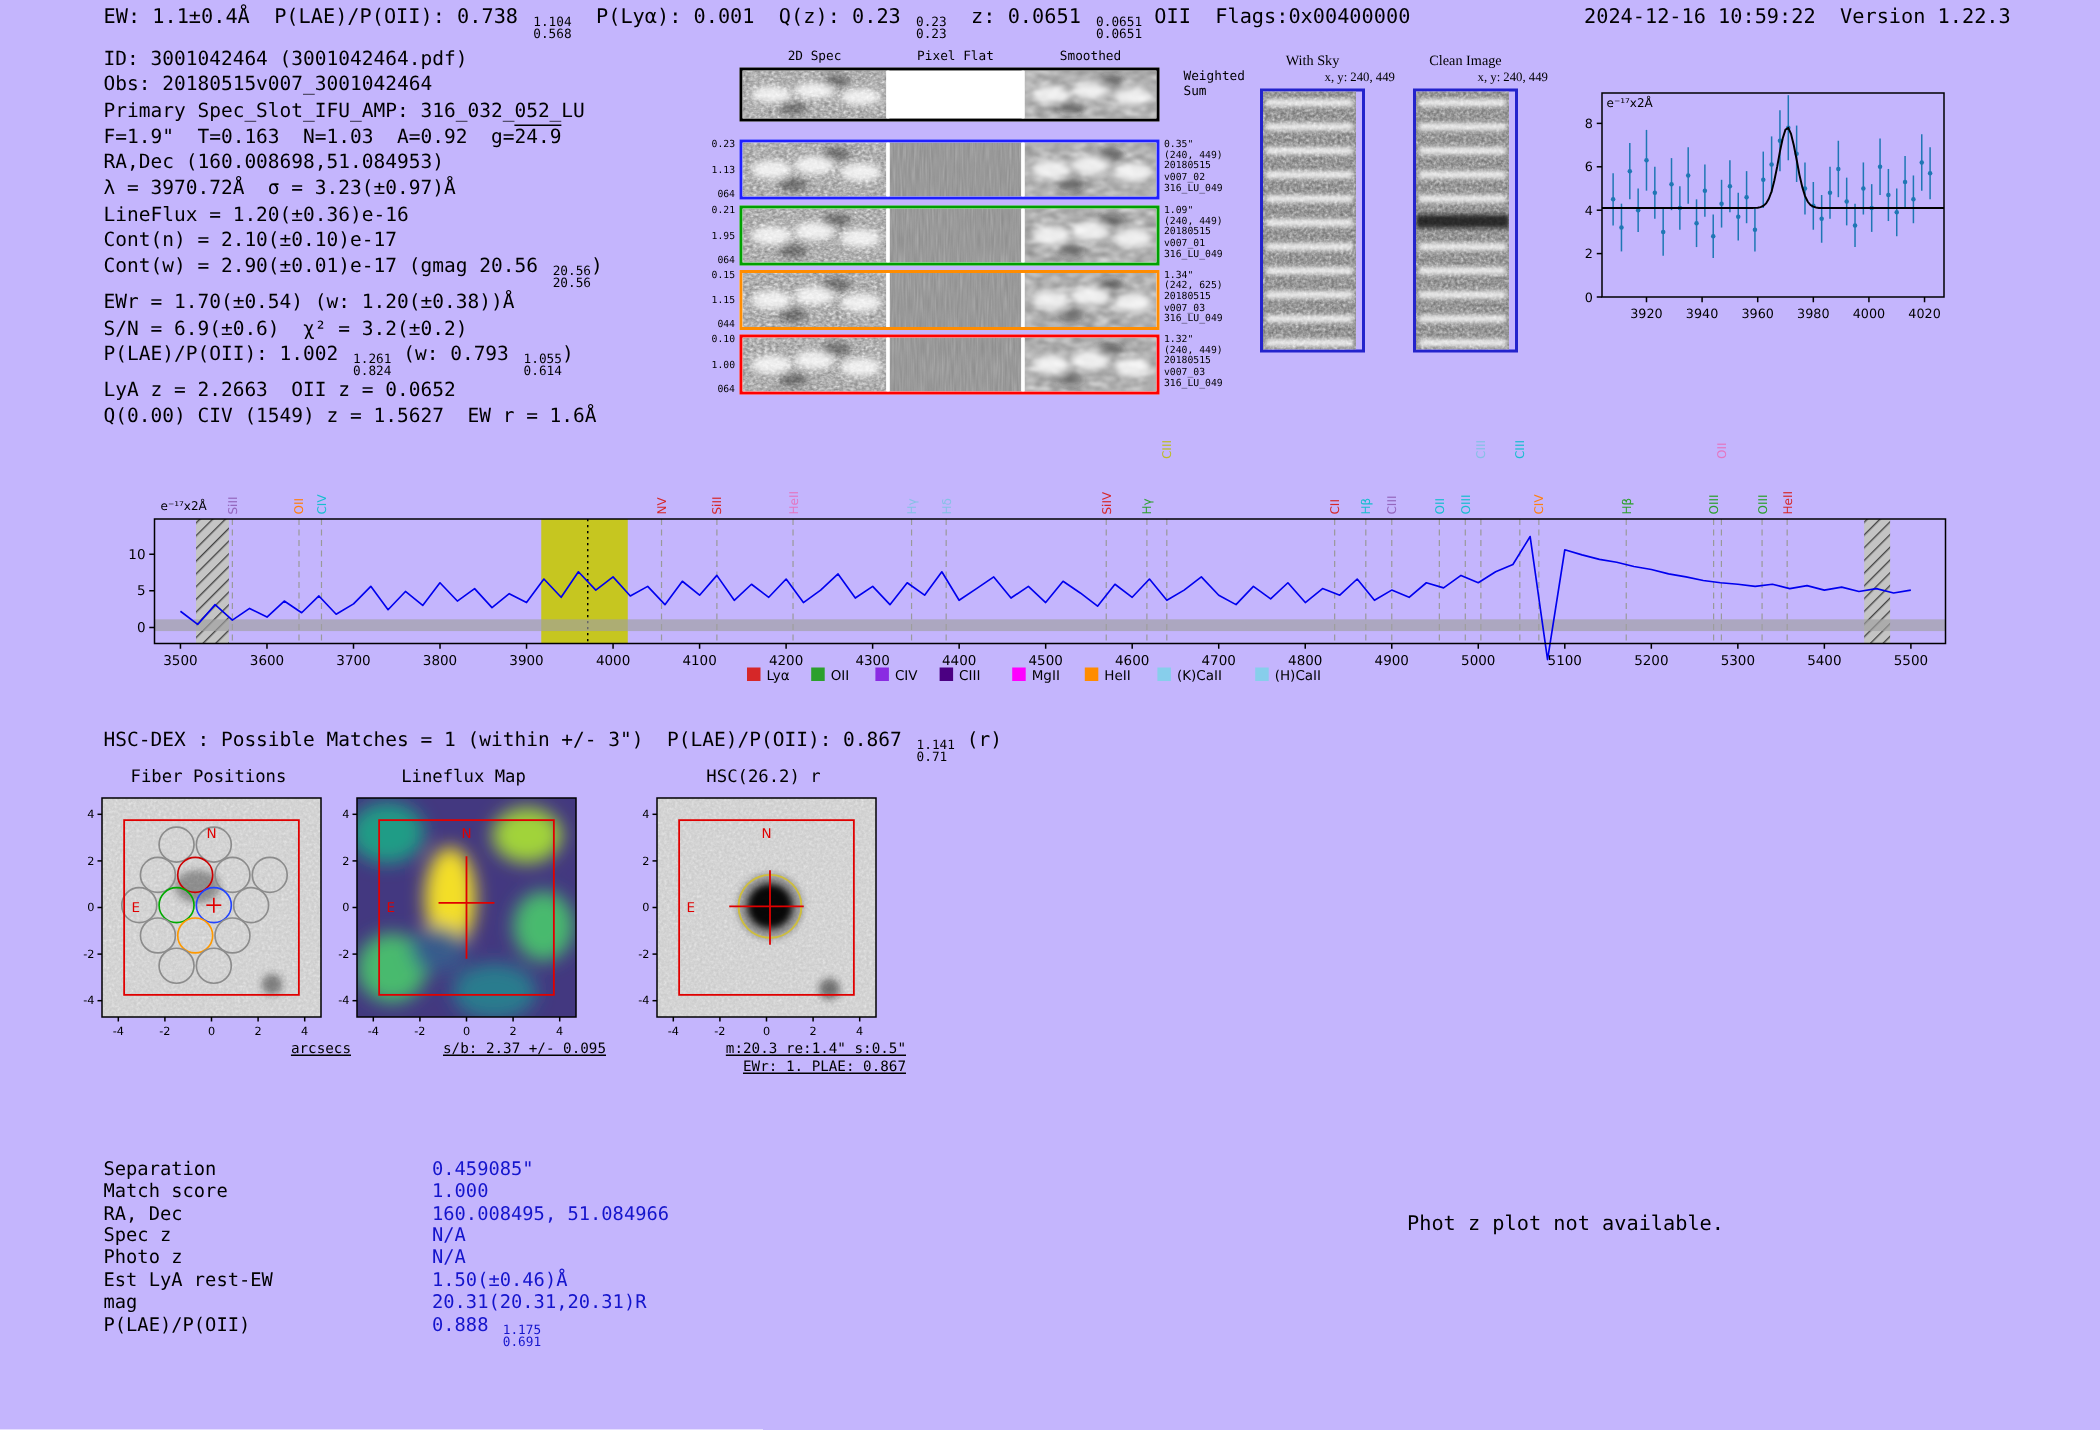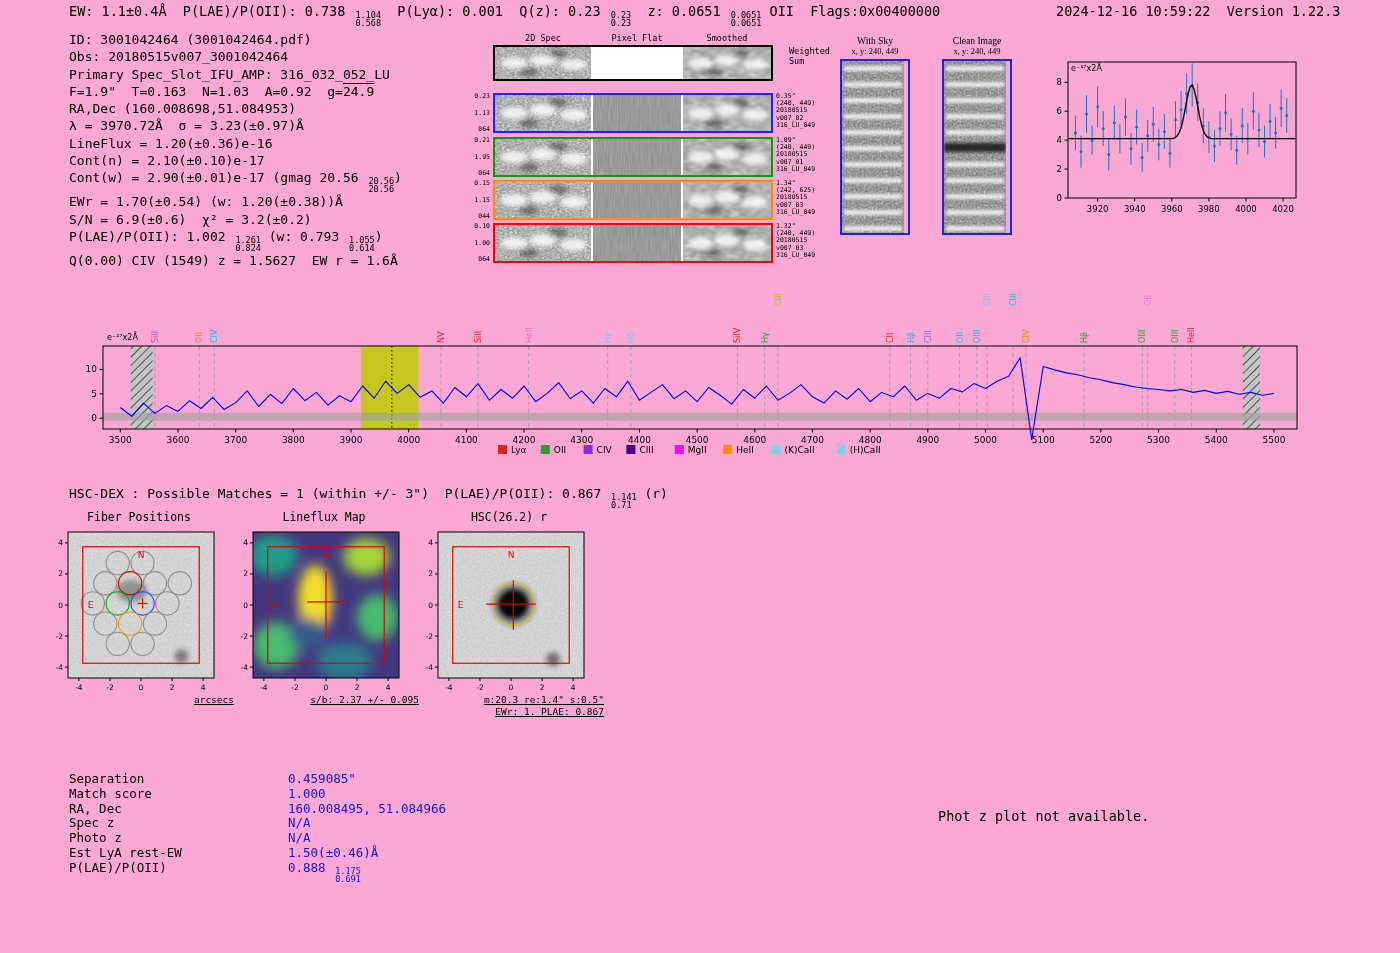--- a/index.html
+++ b/index.html
@@ -1,16 +1,16 @@
 <!DOCTYPE html>
 <html><head>
 <meta charset="utf-8">
 <style>
   html,body{margin:0;padding:0;background:#fff;}
-  #page{position:relative;width:1400px;height:953px;background:#f9a8d4;color:#000;
+  #page{position:relative;width:1400px;height:953px;background:#c4b5fd;color:#000;
         font-family:"DejaVu Sans Mono",monospace;overflow:hidden;}
   .abs{position:absolute;}
   .pre{white-space:pre;}
   .frac{display:inline-flex;flex-direction:column;vertical-align:-2px;font-size:8.5px;line-height:8px;margin-left:2px;}
   .ovl{text-decoration:overline;}
   #header-left{left:69px;top:3px;font-size:13.5px;}
   #header-right{left:1056px;top:3px;font-size:13.5px;}
   #info-block{left:69px;top:31px;font-size:13px;line-height:17.3px;}
   
   #spec2d{left:440px;top:30px;width:360px;height:240px;margin-left:27px;}
@@ -19,21 +19,21 @@
   .sll{width:26px;display:flex;flex-direction:column;justify-content:space-between;
        font-size:6.5px;line-height:7px;text-align:right;padding-right:3px;box-sizing:border-box;}
   .sbox{display:flex;border:2px solid #000;background:#fff;}
   .sseg{overflow:hidden;}
   .sgap{width:2px;background:#fff;}
   .srl{width:56px;font-size:6.5px;line-height:7.2px;padding-left:3px;}
   .srl-big{width:56px;font-size:8.5px;line-height:9.5px;padding-left:16px;padding-top:2px;}
   
   .skycol{position:absolute;width:110px;text-align:center;font-family:Liberation Serif, serif;}
   .skytitle{font-size:9.5px;}
-  .skycoords{font-size:8.5px;margin-bottom:3px;}
+  .skycoords{font-size:8.5px;margin-bottom:3px;text-align:right;}
   .skystrip{margin:0 auto;width:66px;border:2px solid #2323cc;font-size:0;line-height:0;}
   
   .panel{position:absolute;width:190px;top:510px;}
   .ptitle{text-align:center;font-size:11.5px;height:18px;}
   .pxlabel{text-align:right;font-size:9.5px;line-height:12px;text-decoration:underline;}
   
   #mtable{left:69px;top:772px;font-size:12.5px;line-height:14.8px;}
   .mrow{display:flex;}
   .mlabel{width:219px;}
   .mvalue{color:#1414cc;white-space:pre;}
@@ -55,20 +55,21 @@
       <div class="pre">Primary Spec_Slot_IFU_AMP: 316_032_052_LU</div>
       <div class="pre">F=1.9"  T=0.163  N=1.03  A=0.92  g=<span class="ovl">24.9</span></div>
       <div class="pre">RA,Dec (160.008698,51.084953)</div>
       <div class="pre">λ = 3970.72Å  σ = 3.23(±0.97)Å</div>
       <div class="pre">LineFlux = 1.20(±0.36)e-16</div>
       <div class="pre">Cont(n) = 2.10(±0.10)e-17</div>
       <div class="pre">Cont(w) = 2.90(±0.01)e-17 (gmag 20.56 <span class="frac"><span>20.56</span><span>20.56</span></span>)</div>
       <div class="pre">EWr = 1.70(±0.54) (w: 1.20(±0.38))Å</div>
       <div class="pre">S/N = 6.9(±0.6)  χ² = 3.2(±0.2)</div>
       <div class="pre">P(LAE)/P(OII): 1.002 <span class="frac"><span>1.261</span><span>0.824</span></span> (w: 0.793 <span class="frac"><span>1.055</span><span>0.614</span></span>)</div>
+      <div class="pre">LyA z = 2.2663  OII z = 0.0652</div>
       <div class="pre">Q(0.00) CIV (1549) z = 1.5627  EW r = 1.6Å</div>
     </div>
 
   <div id="spec2d" class="abs">
     <div class="s2h" style="left:76px">2D Spec</div>
     <div class="s2h" style="left:170px">Pixel Flat</div>
     <div class="s2h" style="left:260px">Smoothed</div>
     <div id="s2rows">
         <div class="srow" style="top: 15px; height: 36px;">
           <div class="sll"></div>
@@ -885,21 +886,21 @@
         <text x="128.06382978723406" y="162" text-anchor="middle" font-size="7.5" font-family="DejaVu Sans, sans-serif">2</text>
         <line x1="24" y1="45.93617021276596" x2="21" y2="45.93617021276596" stroke="#000"></line>
         <text x="19" y="48.43617021276596" text-anchor="end" font-size="7.5" font-family="DejaVu Sans, sans-serif">2</text>
         <line x1="159.12765957446805" y1="150" x2="159.12765957446805" y2="153" stroke="#000"></line>
         <text x="159.12765957446805" y="162" text-anchor="middle" font-size="7.5" font-family="DejaVu Sans, sans-serif">4</text>
         <line x1="24" y1="14.872340425531918" x2="21" y2="14.872340425531918" stroke="#000"></line>
         <text x="19" y="17.372340425531917" text-anchor="end" font-size="7.5" font-family="DejaVu Sans, sans-serif">4</text>
       </svg>
     <div class="pxlabel">arcsecs</div>
   </div>
-  <div class="panel" style="left:229px">
+  <div class="panel" style="left:214px">
     <div class="ptitle">Lineflux Map</div>
     <svg id="p-map" width="190" height="166">
         <defs>
           <clipPath id="cl17">
             <rect x="24" y="4" width="146" height="146"></rect>
           </clipPath>
           <filter id="cl17b" x="-40%" y="-40%" width="180%" height="180%">
             <feGaussianBlur stdDeviation="6"></feGaussianBlur>
           </filter>
         </defs>
@@ -1024,20 +1025,24 @@
       </div>
       <div class="mrow">
         <div class="mlabel">Photo z</div>
         <div class="mvalue" style="color: rgb(20, 20, 204);">N/A</div>
       </div>
       <div class="mrow">
         <div class="mlabel">Est LyA rest-EW</div>
         <div class="mvalue" style="color: rgb(20, 20, 204);">1.50(±0.46)Å</div>
       </div>
       <div class="mrow">
+        <div class="mlabel">mag</div>
+        <div class="mvalue" style="color: rgb(20, 20, 204);">20.31(20.31,20.31)R</div>
+      </div>
+      <div class="mrow">
         <div class="mlabel">P(LAE)/P(OII)</div>
         <div class="mvalue" style="color: rgb(20, 20, 204);">0.888 <span class="frac"><span>1.175</span><span>0.691</span></span></div>
       </div>
     </div>
 
   <div id="photz" class="abs">Phot z plot not available.</div>
 
 </div>
 
 </body></html>

